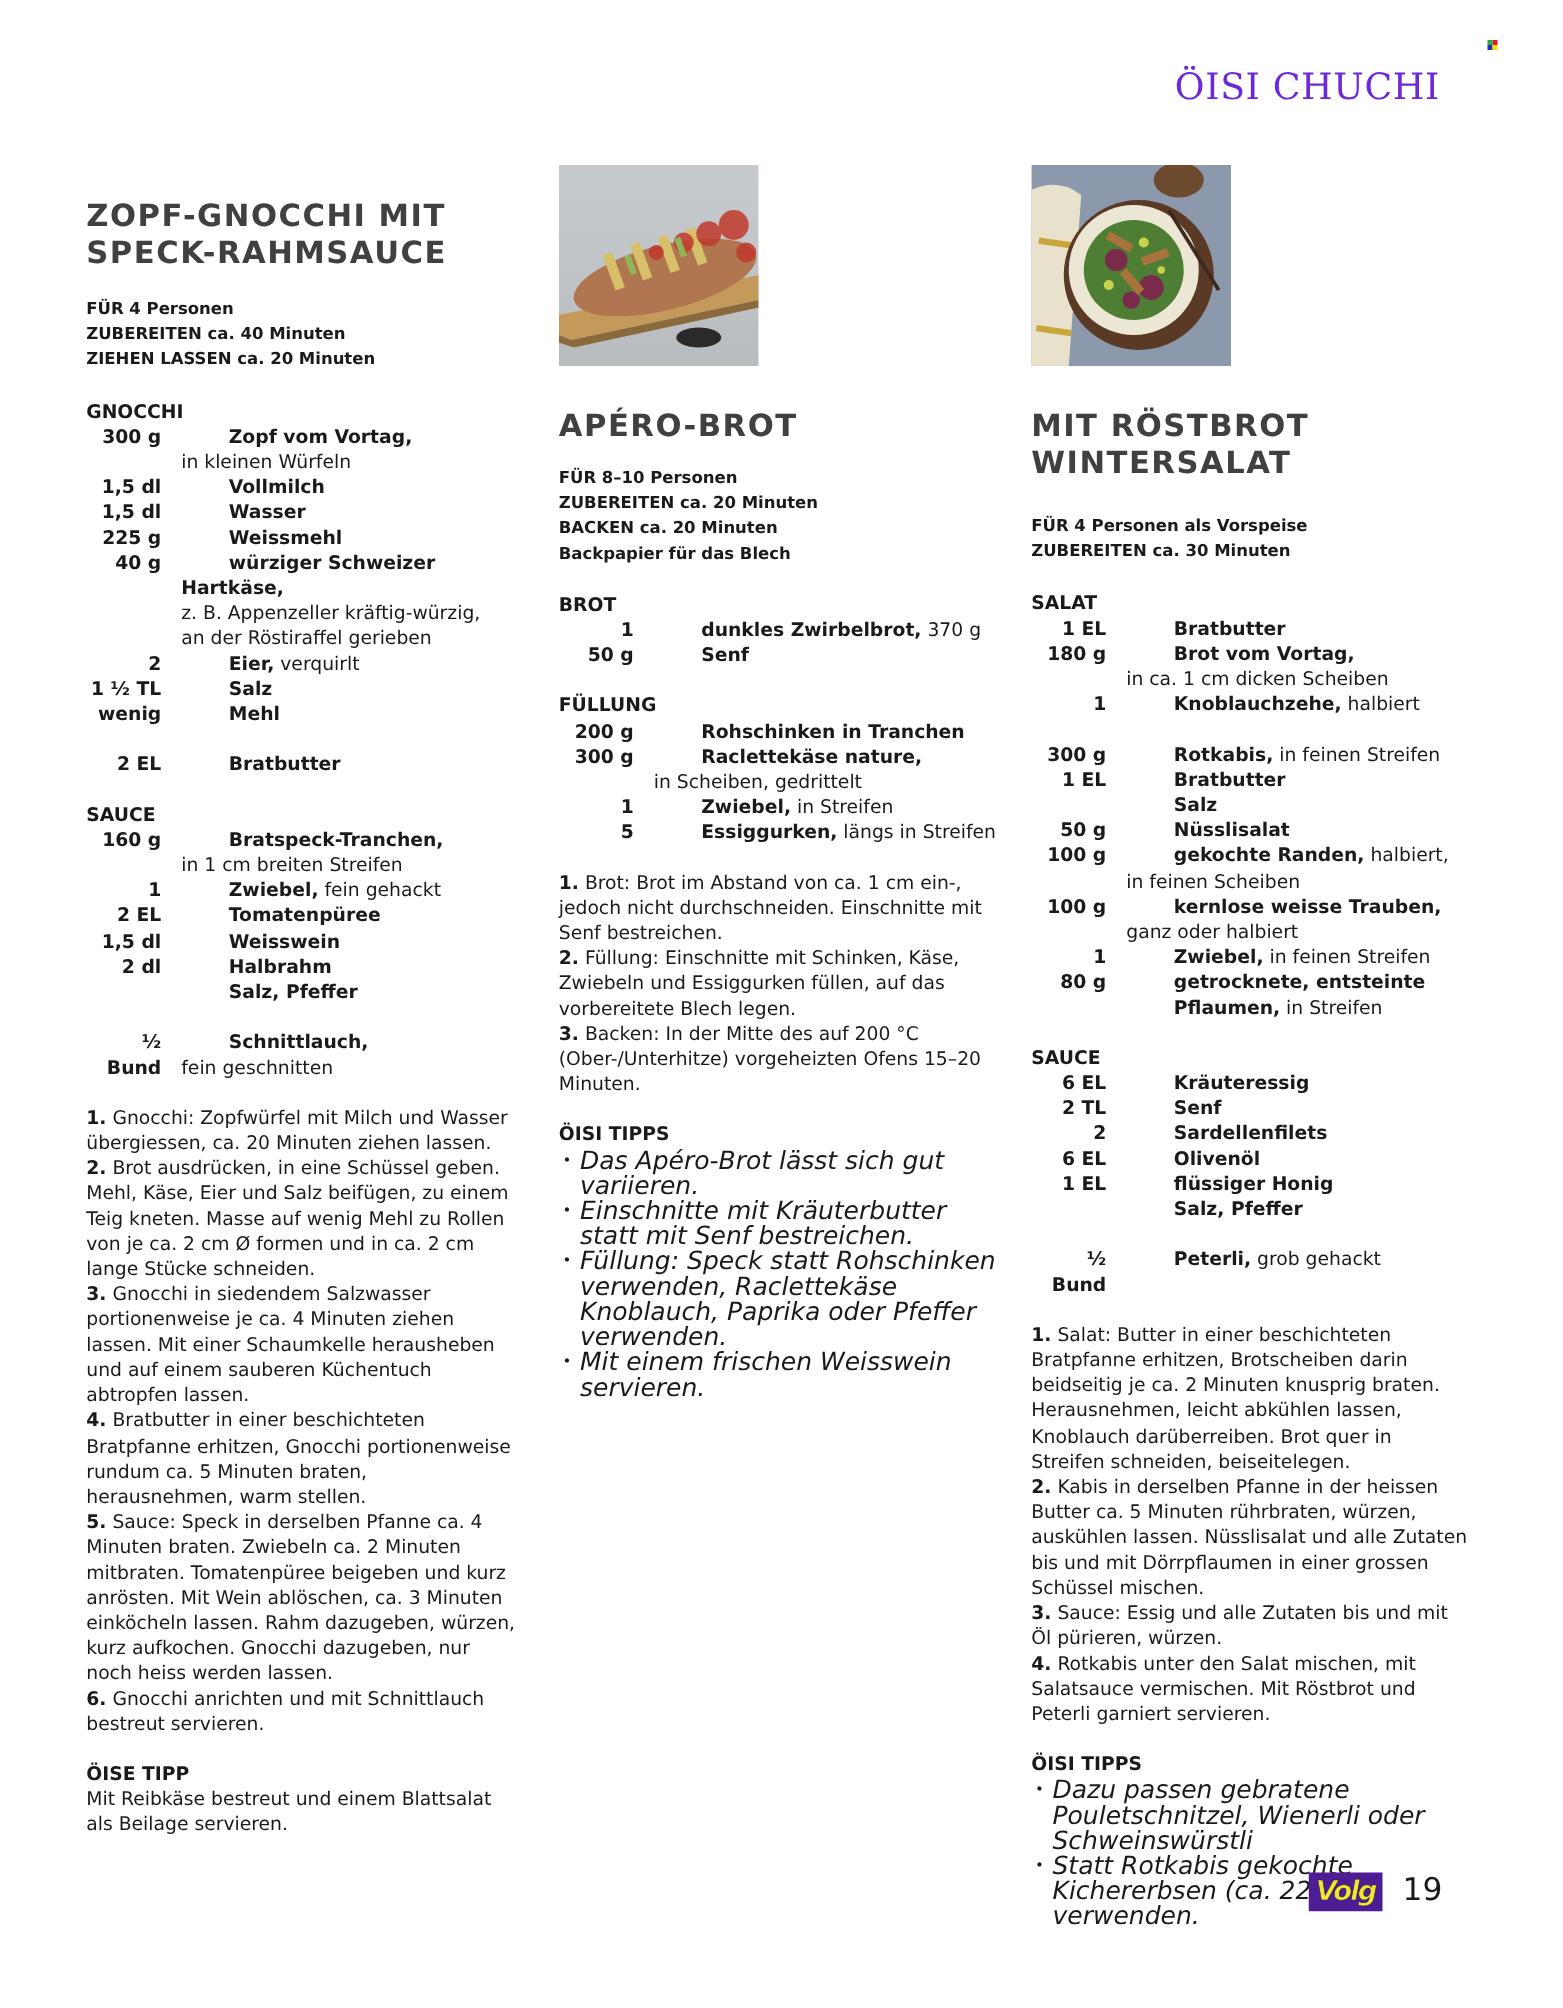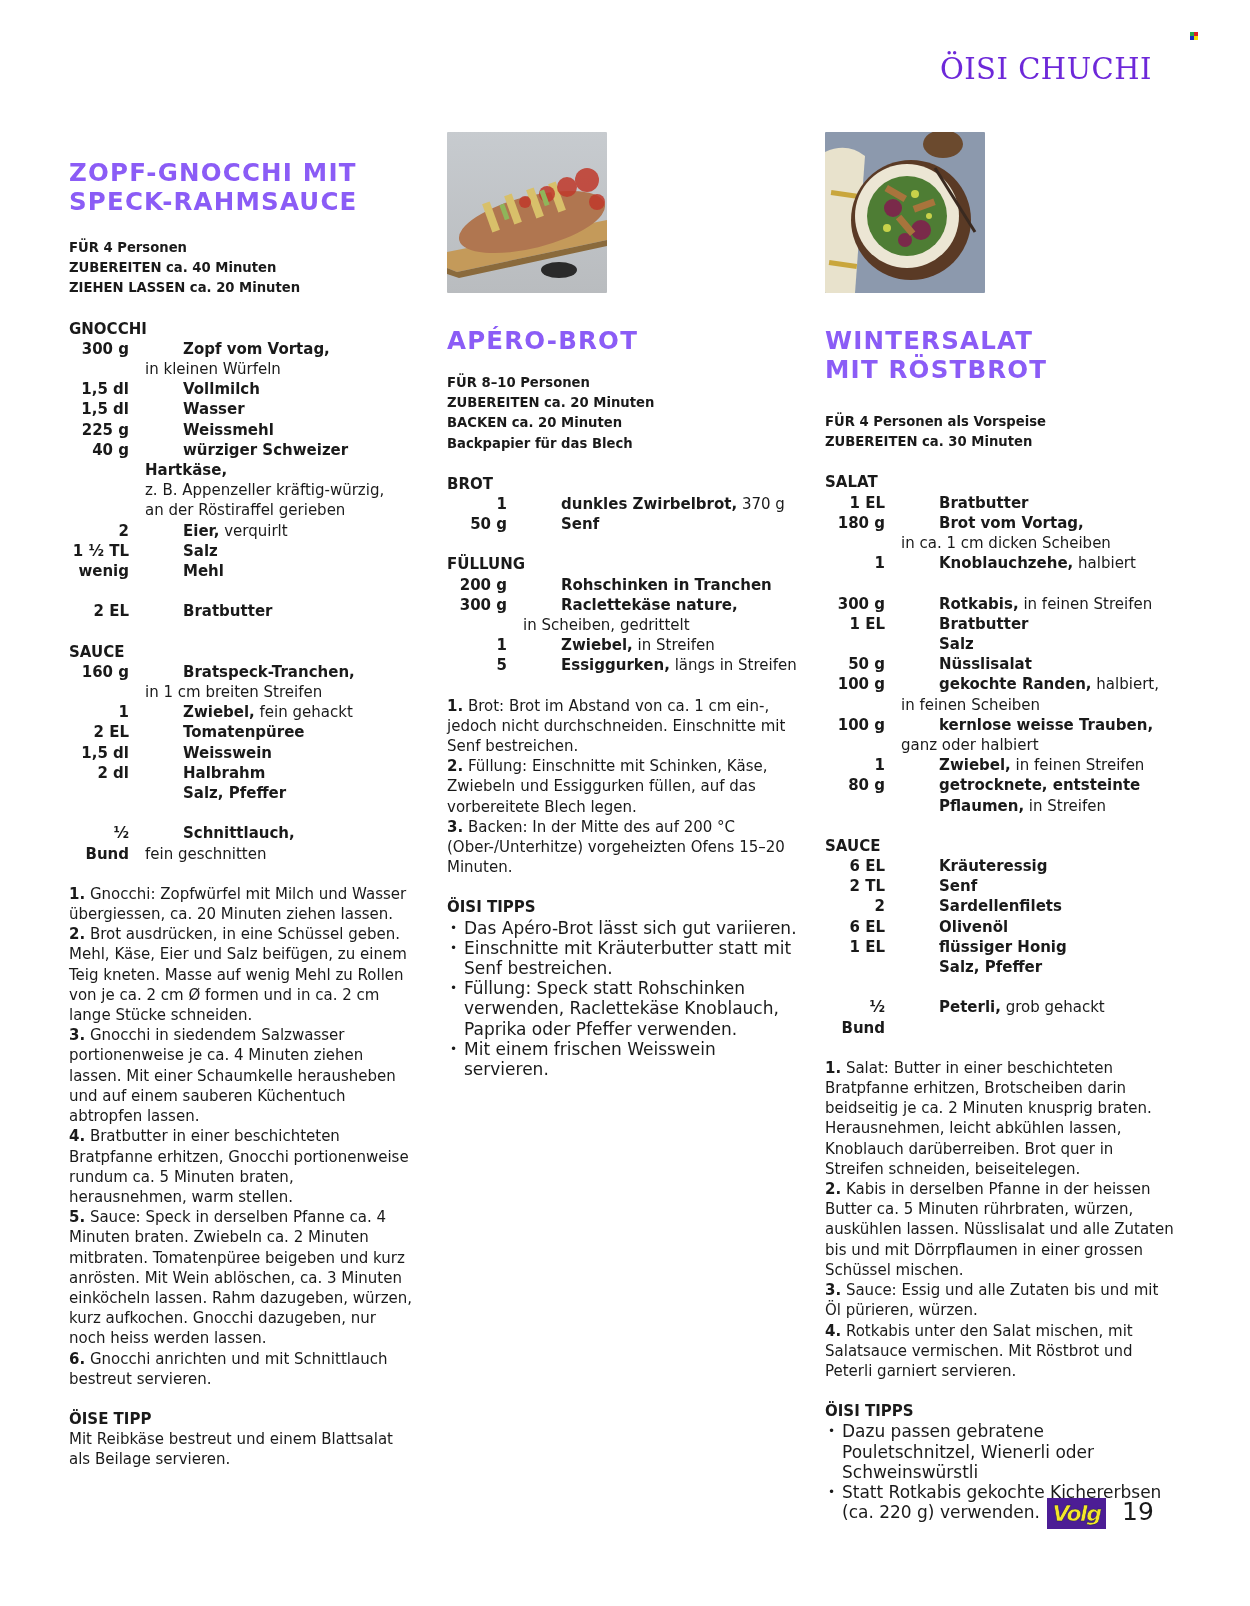--- a/index.html
+++ b/index.html
@@ -11,21 +11,21 @@
   .color-mark span { position: absolute; width: 4px; height: 4px; }
 
   .col { position: absolute; }
   .col1 { left: 69px; top: 158px; width: 345px; }
   .col2 { left: 447px; top: 132px; width: 350px; }
   .col3 { left: 825px; top: 132px; width: 350px; }
 
   .photo { width: 160px; height: 161px; border-radius: 1px; overflow: hidden; position: relative; }
   .photo svg { display: block; }
 
-  .recipe-title { font-family: "DejaVu Sans", sans-serif; font-weight: bold; color: #8b5cf6; font-size: 24.5px; line-height: 29px; letter-spacing: 1.2px; }
+  .recipe-title { font-family: "DejaVu Sans", sans-serif; font-weight: bold; color: #404040; font-size: 24.5px; line-height: 29px; letter-spacing: 1.2px; }
   .col2 .recipe-title { margin-top: 33px; }
   .col3 .recipe-title { margin-top: 33px; }
 
   .meta { margin-top: 22px; font-size: 13.2px; font-weight: bold; line-height: 20.2px; }
   .col3 .meta { margin-top: 28px; }
 
   .group-label { font-size: 15px; font-weight: bold; line-height: 20.2px; margin-top: 20px; }
 
   .ing { display: flex; font-size: 15px; line-height: 20.2px; }
   .ing .qty { width: 60px; text-align: right; font-weight: bold; flex: none; }
@@ -33,21 +33,21 @@
   .ing .name b { font-weight: bold; margin-left: 38px; }
   .ing .name .rest { font-weight: normal; }
   .ing.gap { margin-top: 20.2px; }
 
   .steps { margin-top: 20px; font-size: 15px; line-height: 20.2px; }
   .steps p b { font-weight: bold; }
 
   .tip-head { margin-top: 20px; display: inline-block; position: relative; font-size: 15px; font-weight: bold; line-height: 20.2px; padding: 0 3px 0 0; }
   .tip-head::before { content: ""; position: absolute; left: -6px; right: -8px; top: -1px; bottom: 0px; background: #f4e74d; border-radius: 8px 4px 9px 3px; z-index: -1; opacity: 0.9; }
   .tip-text { font-size: 15px; line-height: 20.2px; }
-  .tip-list { list-style: none; font-size: 17px; line-height: 20.2px; }
+  .tip-list { list-style: none; font-size: 20px; line-height: 20.2px; font-style: italic; }
   .tip-list li { position: relative; padding-left: 17px; }
   .tip-list li::before { content: "•"; position: absolute; left: 3px; top: 0; font-size: 12px; }
 
   .footer-logo { position: absolute; left: 1047px; top: 1498px; width: 59px; height: 31px; background: #4c1d95; display: flex; align-items: center; justify-content: center; }
   .footer-logo span { font-family: "DejaVu Sans", sans-serif; font-weight: bold; font-style: italic; color: #f5e629; font-size: 22px; letter-spacing: -1.5px; -webkit-text-stroke: 0.5px #1a1a5a; }
   .page-number { position: absolute; left: 1122px; top: 1497px; font-size: 25px; color: #1a1a1a; font-family: "DejaVu Sans", sans-serif; }
 </style>
 </head>
 <body>
 
@@ -266,22 +266,22 @@
       <g fill="#c8d24a">
           <circle cx="90" cy="62" r="4"></circle>
           <circle cx="62" cy="96" r="4"></circle>
           <circle cx="104" cy="84" r="3"></circle>
         </g>
       <ellipse cx="118" cy="12" rx="20" ry="14" fill="#6b4a2e"></ellipse>
       <line x1="110" y1="36" x2="150" y2="100" stroke="#3a2a20" stroke-width="3"></line>
     </svg>
   </div>
   <div class="recipe-title">
+    <div>MIT RÖSTBROT</div>
     <div>WINTERSALAT</div>
-    <div>MIT RÖSTBROT</div>
   </div>
   <div class="meta">
     <div><span>FÜR</span> <span>4 Personen als Vorspeise</span></div>
     <div><span>ZUBEREITEN</span> <span>ca. 30 Minuten</span></div>
   </div>
 
   <div class="group-label">SALAT</div>
   <div>
     <div class="ing">
         <span class="qty">1 EL</span>

